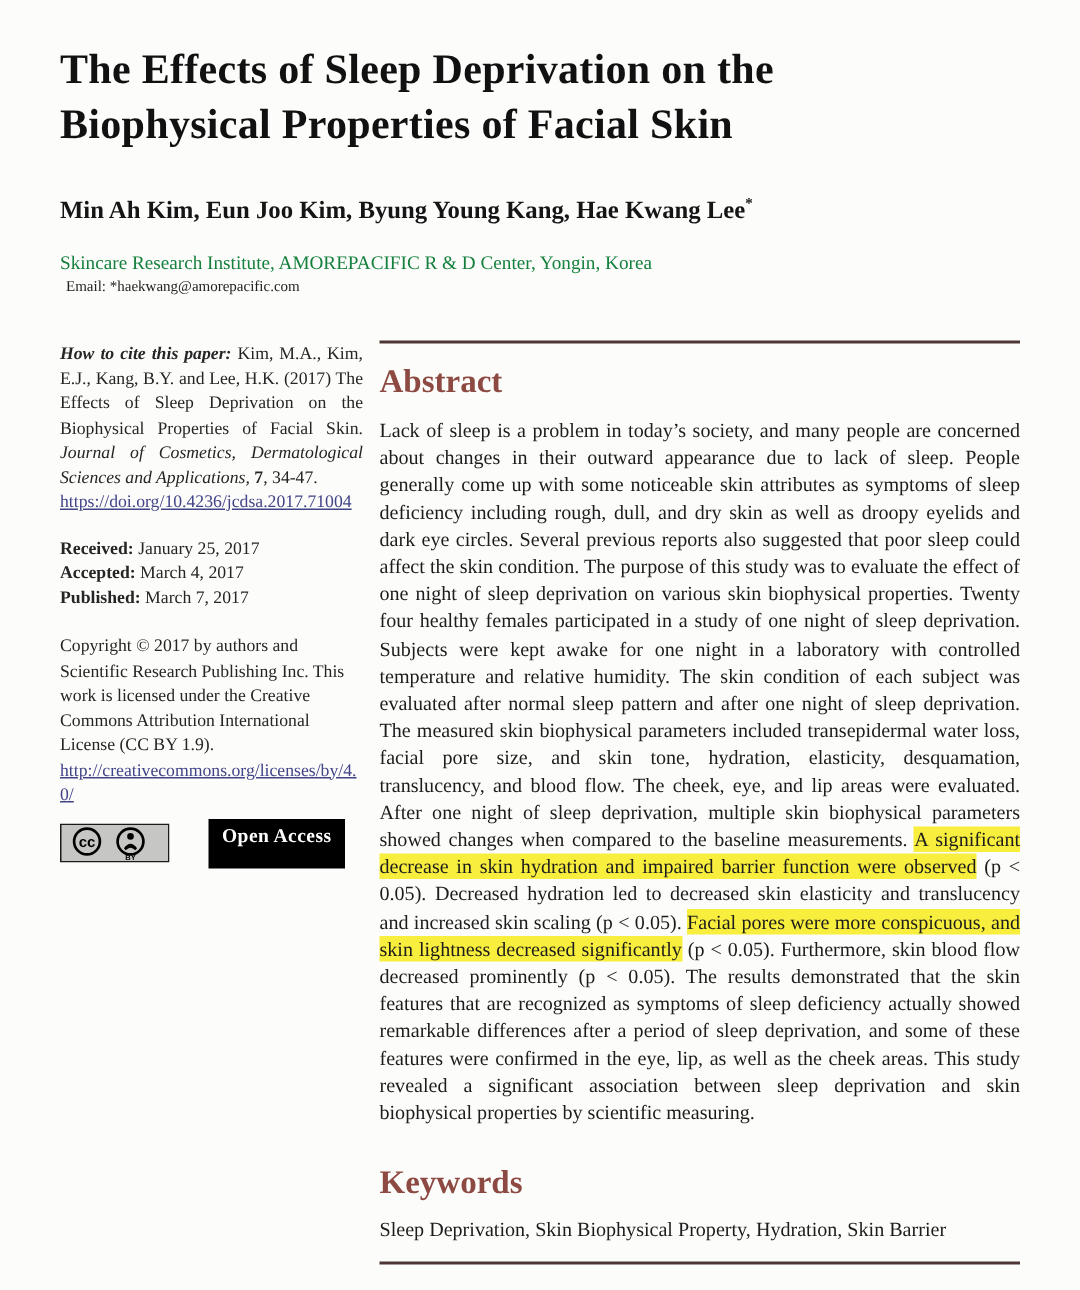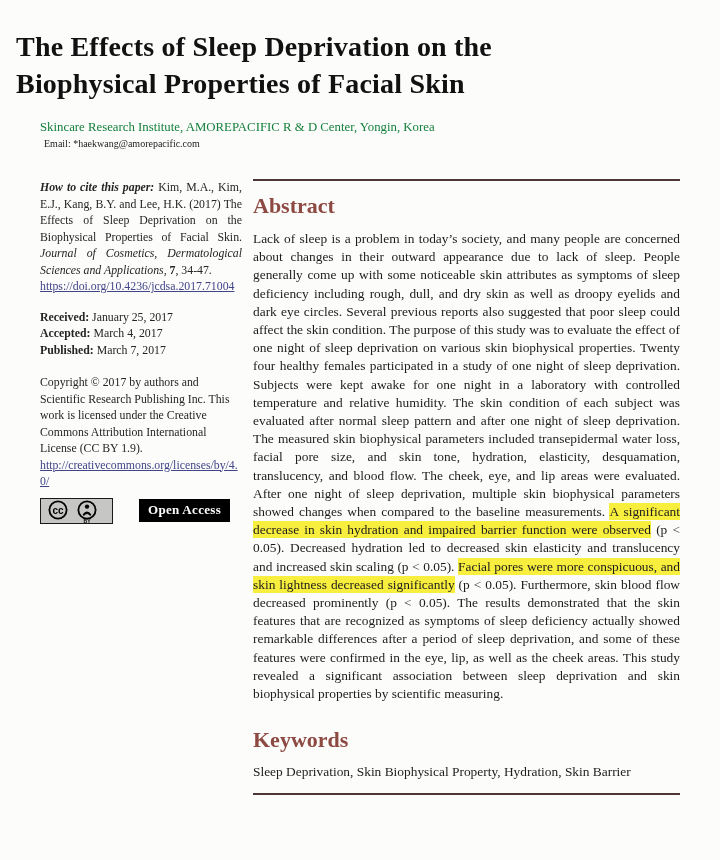--- a/index.html
+++ b/index.html
@@ -3,21 +3,21 @@
 <meta charset="utf-8">
 <style>
   * { margin:0; padding:0; box-sizing:border-box; }
   body { background:#ffffff; font-family:"Liberation Serif", serif; }
   .page {
     position:relative; width:720px; height:860px; margin:0 auto;
     background:#fcfcfb; color:#1e1e1e; overflow:hidden;
     --heading:#8d4a42; --rule:#4e3636; --link:#414487; --highlight:#f8ee3d;
   }
   .title {
-    padding:28px 40px 0 16px; width:600px;
+    padding:28px 40px 0 40px; width:600px;
     font-size:28px; font-weight:bold; line-height:37px; color:#111;
     letter-spacing:0.2px;
   }
   .authors {
     margin:28px 40px 0 40px; font-size:16.5px; font-weight:bold; color:#151515;
   }
   .authors sup { font-size:10px; }
   .affiliation { margin:18px 40px 0 40px; font-size:12.8px; color:#15803d; }
   .email-line { margin:3px 40px 0 44px; font-size:10px; color:#222; }
 
@@ -32,41 +32,42 @@
   .link { color:var(--link); text-decoration:underline; word-break:break-all; cursor:pointer; }
 
   .dates { margin-top:14px; }
   .date-label { font-weight:bold; }
 
   .copyright { margin-top:16px; }
   .badges { display:flex; gap:26px; margin-top:8px; align-items:center; }
   .cc-badge { display:block; cursor:pointer; }
   .oa-badge {
     background:#000; color:#fff; font-weight:bold; font-size:13px;
-    padding:3px 9px 3px 9px; cursor:pointer; letter-spacing:0.3px;
+    padding:3px 9px 14px 9px; cursor:pointer; letter-spacing:0.3px;
   }
 
   .section-heading {
     font-size:22px; font-weight:bold; color:var(--heading); margin:2px 0 11px 0;
   }
   .abstract-text {
     font-size:13.4px; line-height:18.2px; text-align:justify; color:#1c1c1c;
   }
   .abstract-text .hl { background:var(--highlight); padding:1px 0; }
   .keywords-heading { margin-top:24px; }
   .keywords-text { font-size:13.4px; color:#1c1c1c; }
   .bottom-rule { border-bottom:2px solid var(--rule); margin-top:13px; height:1px; }
 </style>
 </head>
 <body>
 
 <div class="page" style="--heading: #8d4a42; --rule: #4e3636; --link: #414487; --highlight: #f8ee3d;">
 
   <h1 class="title">The Effects of Sleep Deprivation on the Biophysical Properties of Facial Skin</h1>
 
+  <div class="authors"><span>Min Ah Kim, Eun Joo Kim, Byung Young Kang, Hae Kwang Lee</span><sup>*</sup></div>
 
   <div class="affiliation">Skincare Research Institute, AMOREPACIFIC R &amp; D Center, Yongin, Korea</div>
 
   <div class="email-line"><span>Email: </span><span>*haekwang@amorepacific.com</span></div>
 
   <div class="columns">
 
     <div class="sidebar">
 
       <div class="cite"><span class="cite-label">How to cite this paper:</span><span> Kim, M.A., Kim, E.J., Kang, B.Y. and Lee, H.K. (2017) The Effects of Sleep Deprivation on the Biophysical Properties of Facial Skin. </span><span class="cite-journal">Journal of Cosmetics, Dermatological Sciences and Applications</span><span class="cite-journal">, </span><span class="cite-vol">7</span><span>, 34-47.</span><br>

